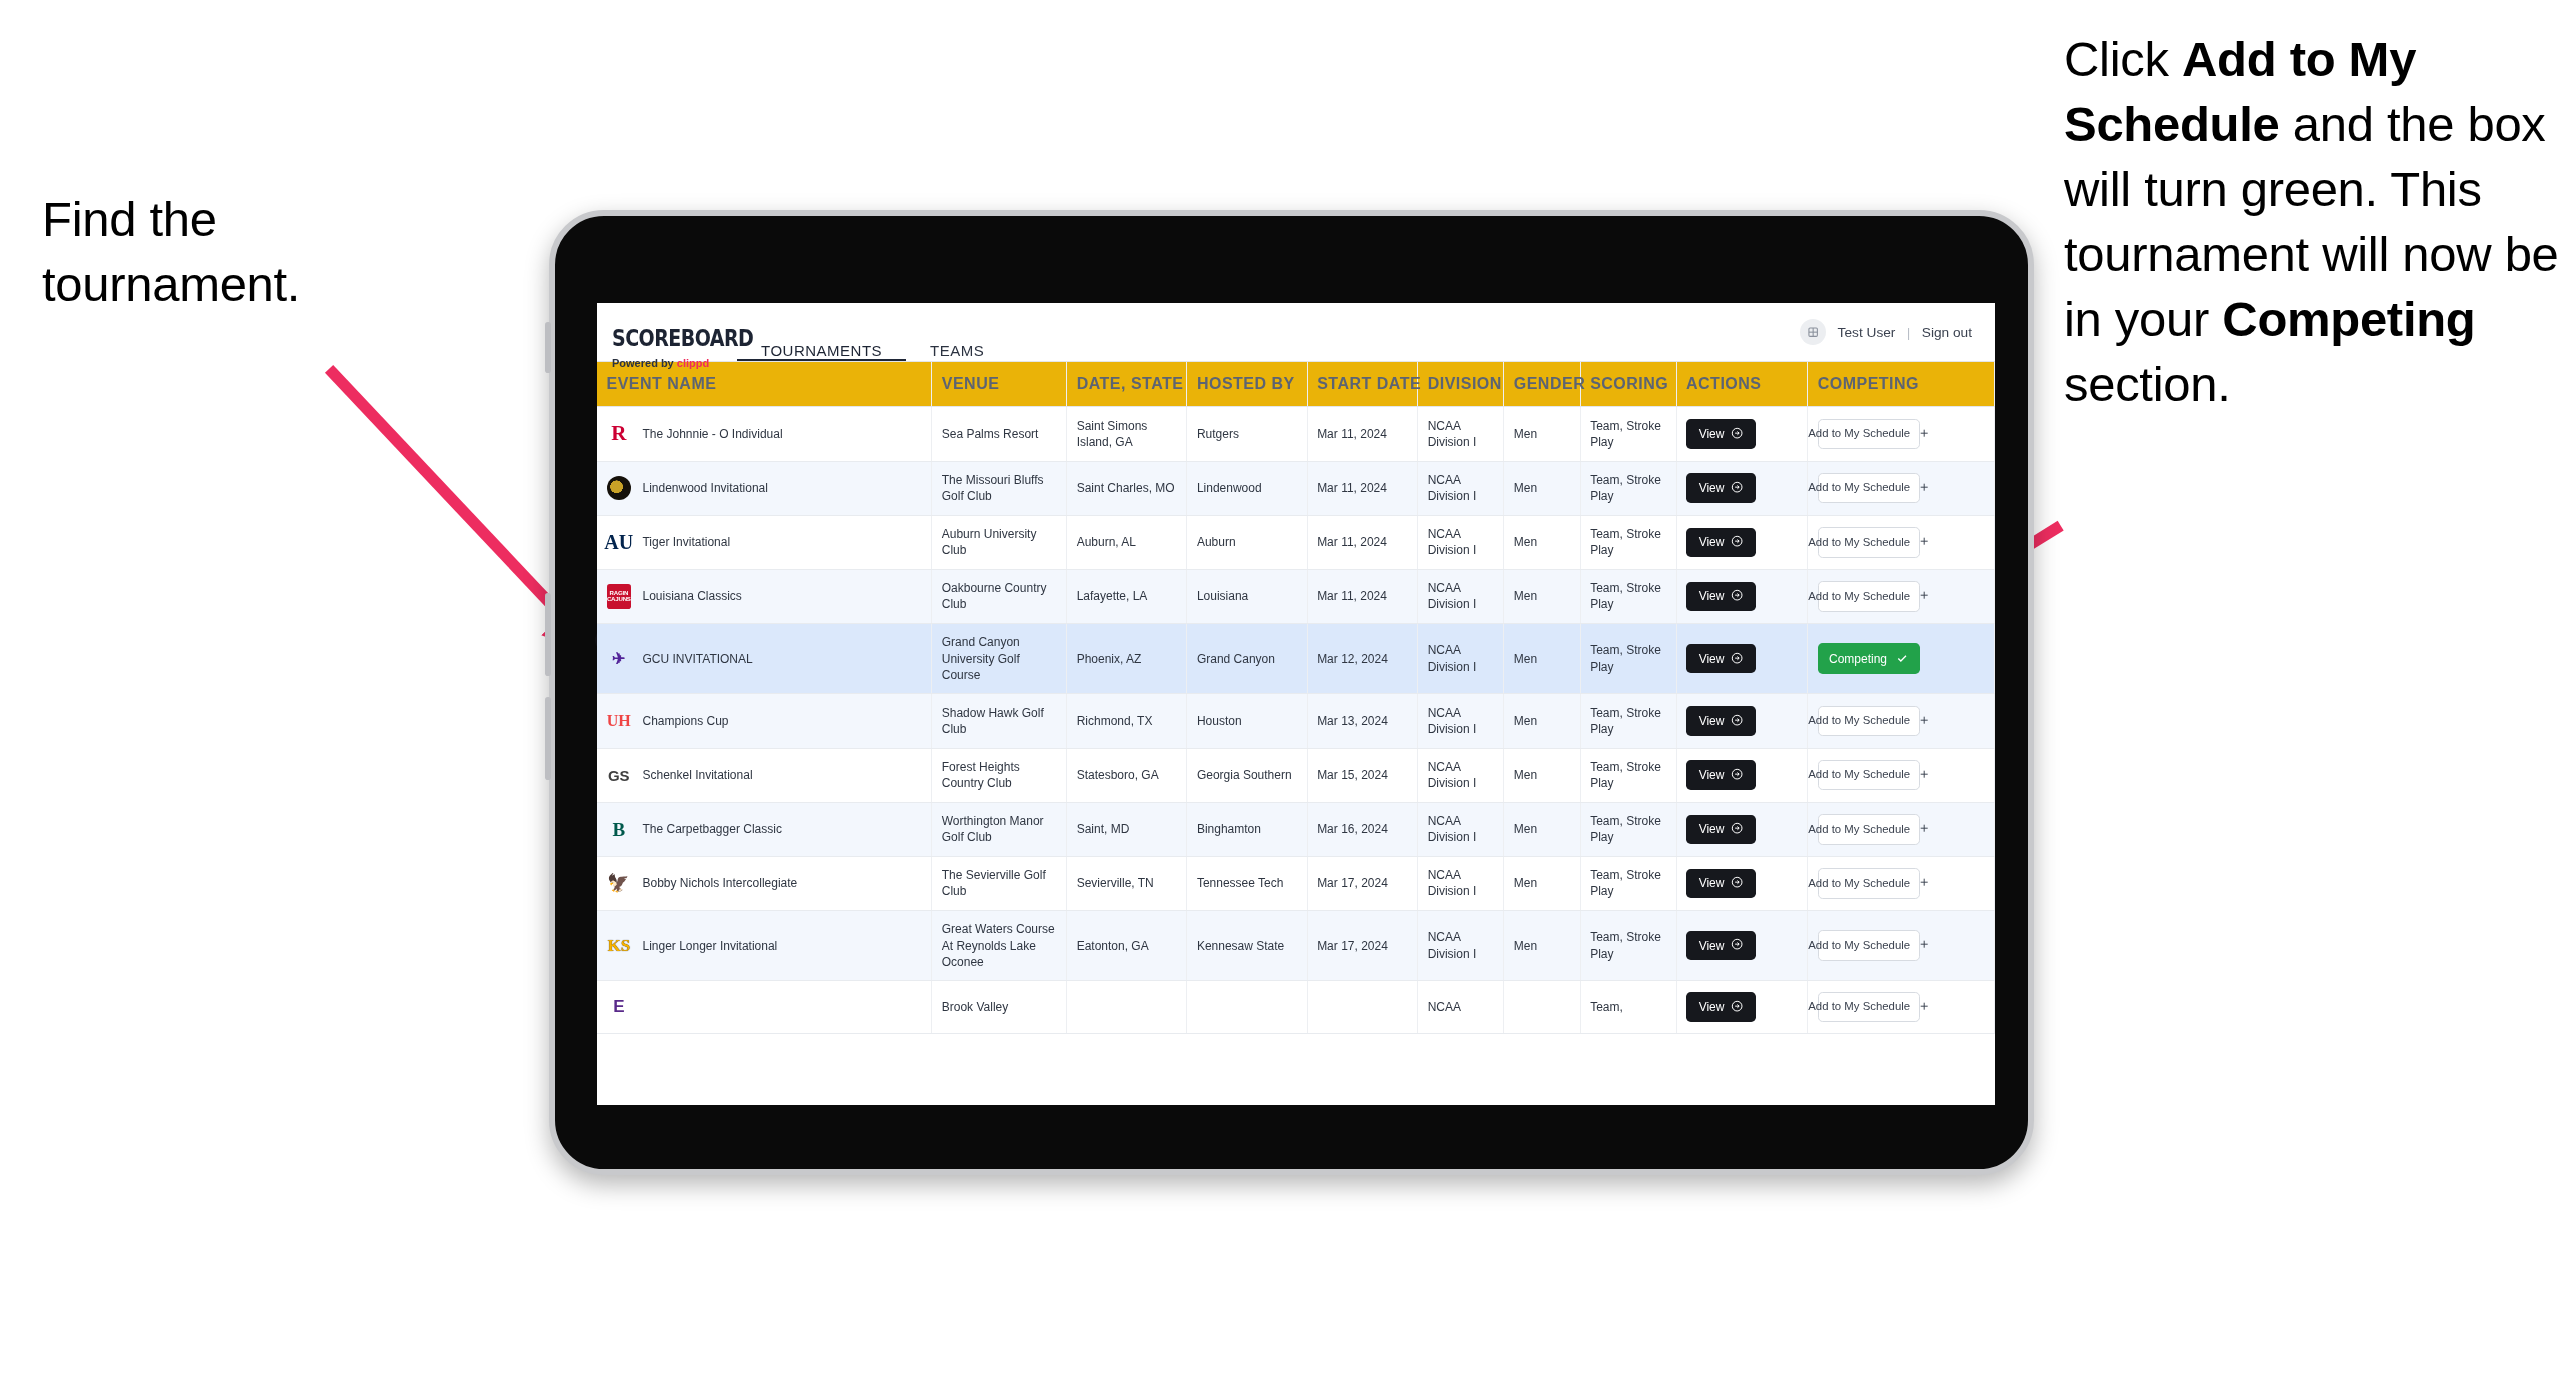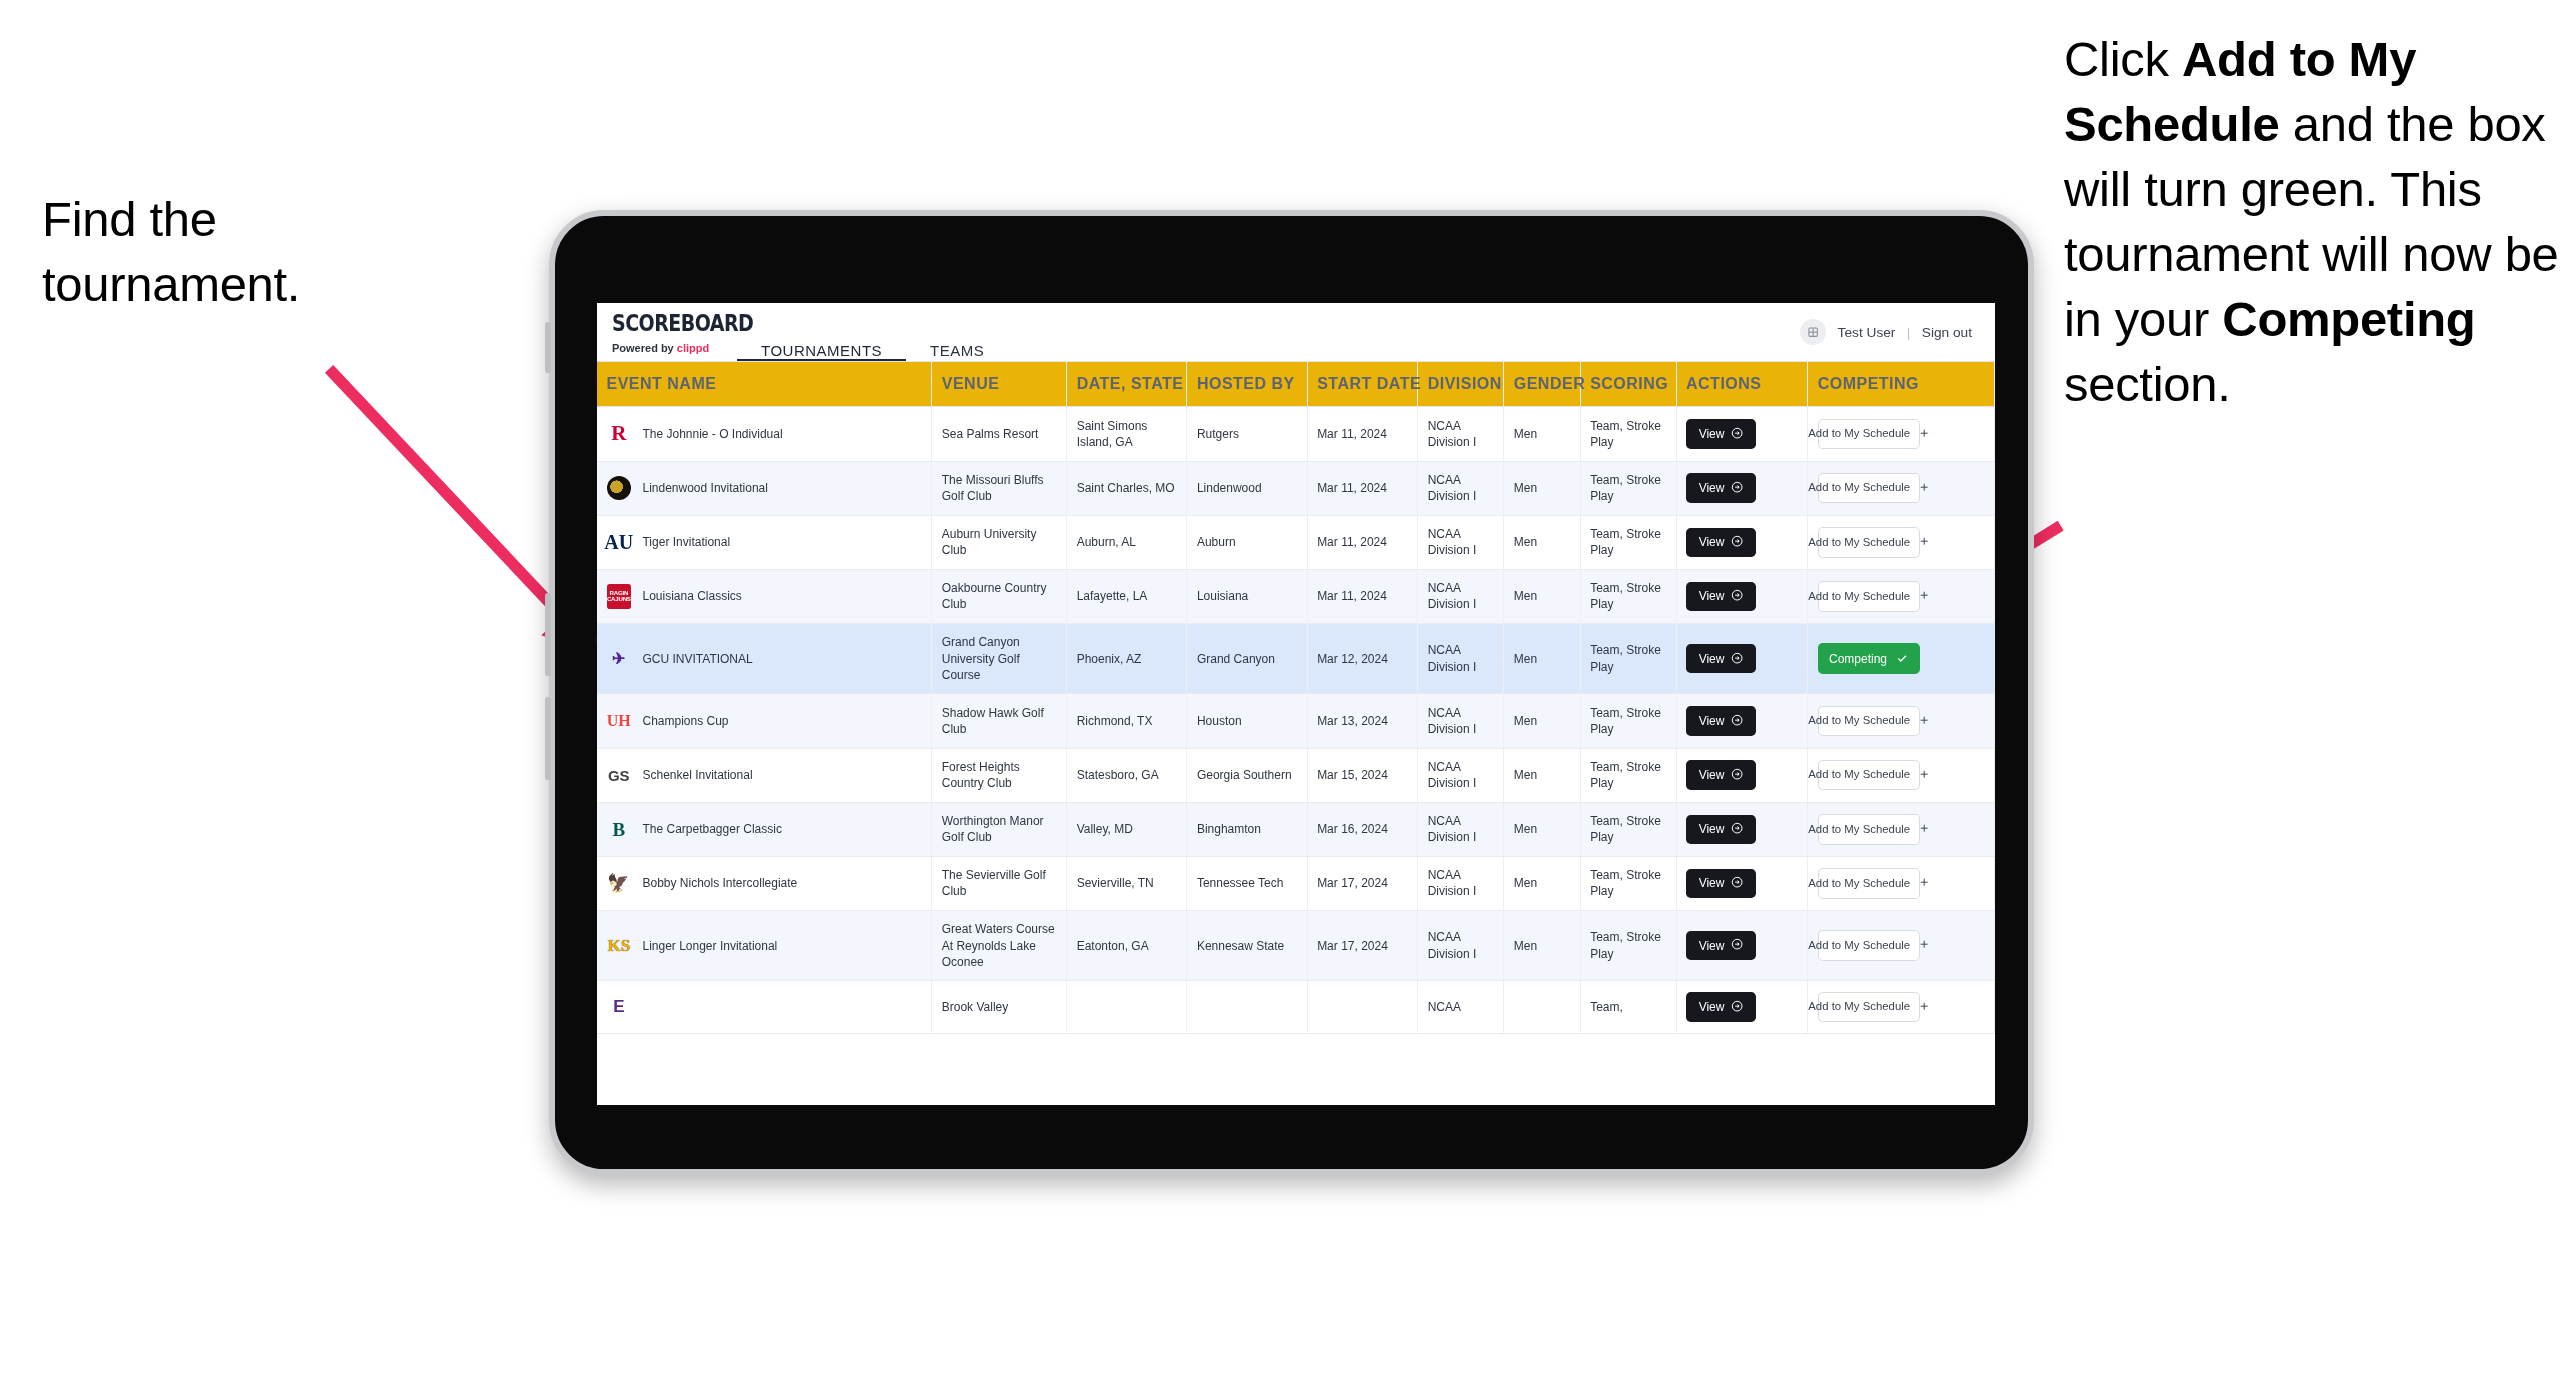--- a/index.html
+++ b/index.html
@@ -73,21 +73,21 @@
   
   .app-header {
     height: 59px;
     background: #ffffff;
     border-bottom: 0.9px solid #e3e6ea;
     display: flex;
     align-items: stretch;
     position: relative;
   }
   .brand {
-    padding: 7px 0 0 15px;
+    padding: 22px 0 0 15px;
     width: 140px;
     flex: none;
   }
   .brand-title {
     font-family: "Liberation Sans Narrow", "DejaVu Sans Condensed", "Liberation Sans", sans-serif;
     font-weight: 700;
     font-size: 23px;
     letter-spacing: -0.6px;
     color: #1d2433;
     transform: scaleX(0.92);
@@ -509,21 +509,21 @@
                 </span></td>
             </tr>
             <tr class="alt">
               <td>
                 <div class="event-cell">
                   <span class="logo logo-bingham">B</span>
                   <span>The Carpetbagger Classic</span>
                 </div>
               </td>
               <td>Worthington Manor Golf Club</td>
-              <td>Valley, MD</td>
+              <td>Saint, MD</td>
               <td>Binghamton</td>
               <td>Mar 16, 2024</td>
               <td>NCAA Division I</td>
               <td>Men</td>
               <td>Team, Stroke Play</td>
               <td><span class="btn-view">
                   <span>View</span>
                   <span class="ico"><svg width="12.3" height="12.3" viewBox="0 0 16 16" fill="none" stroke="#fff" stroke-width="1.3">
                       <circle cx="8" cy="8" r="6.3"></circle>
                       <path d="M5.4 8h5.2M8.4 5.9L10.6 8 8.4 10.1"></path>

